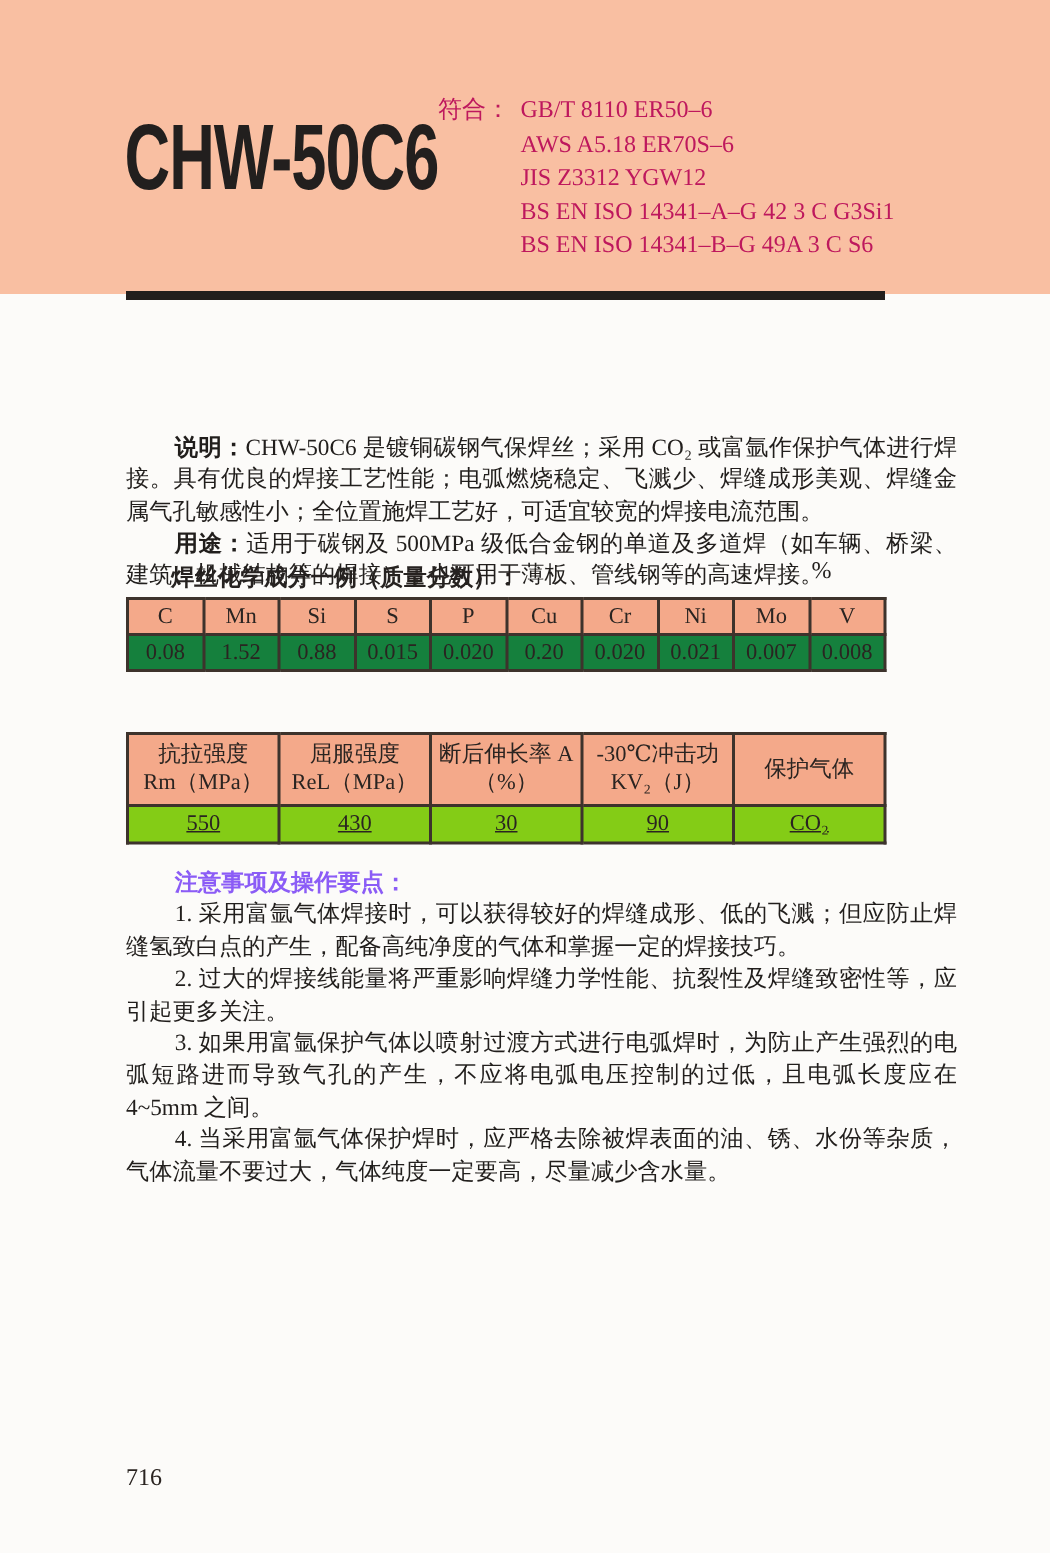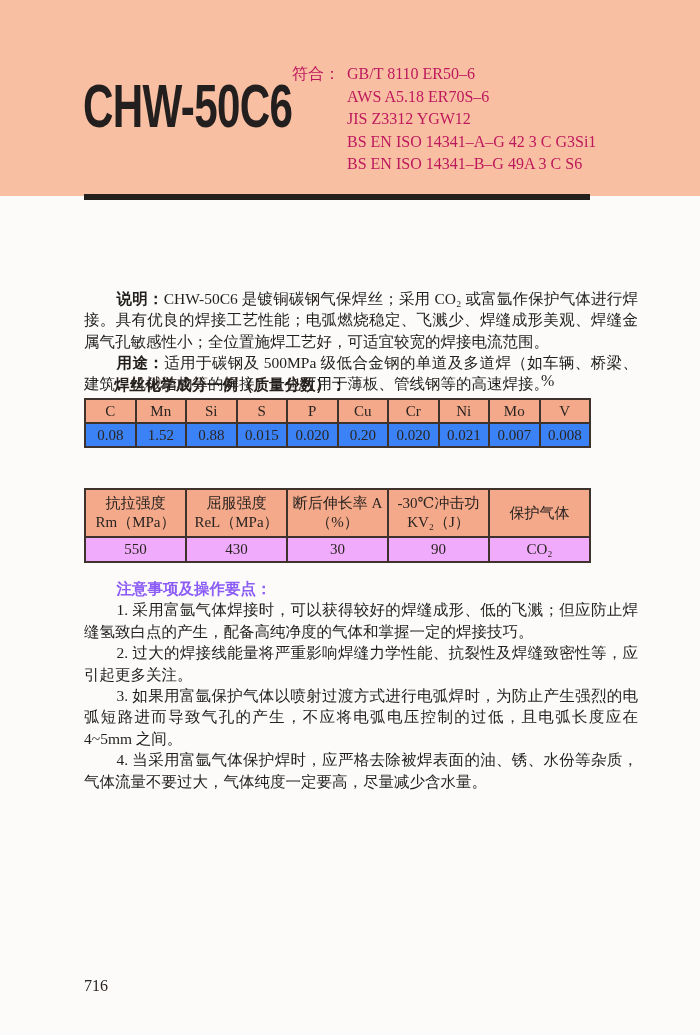--- a/index.html
+++ b/index.html
@@ -38,24 +38,24 @@
 
   
   .datatable{
     position:absolute;left:84px;width:507px;
     border-collapse:collapse;table-layout:fixed;
     font-size:15px;text-align:center;color:#2a2421;
   }
   .datatable td{border:2px solid #3d332c;padding:0;}
   .chem-table{top:398px;}
   .chem-table .hdr-row td{background:#f4a98a;height:22px;}
-  .chem-table .val-row td{background:#3b82f6;height:22px;}
+  .chem-table .val-row td{background:#15803d;height:22px;}
   .mech-table{top:488px;}
   .mech-table .hdr-row td{background:#f4a98a;height:46px;line-height:19px;vertical-align:middle;}
-  .mech-table .val-row td{background:#f0abfc;height:23px;}
+  .mech-table .val-row td{background:#84cc16;height:23px;text-decoration:underline;}
   .hdr-line{display:block;}
 
   
   .notes{position:absolute;left:84px;top:578px;width:554px;font-size:15.5px;line-height:21.4px;text-align:justify;}
   .notes p{margin:0;text-indent:2.1em;}
   .notes-heading{
     font-family:"Liberation Sans","DejaVu Sans",sans-serif;
     font-weight:bold;color:#8b5cf6;text-align:left;
   }
 

